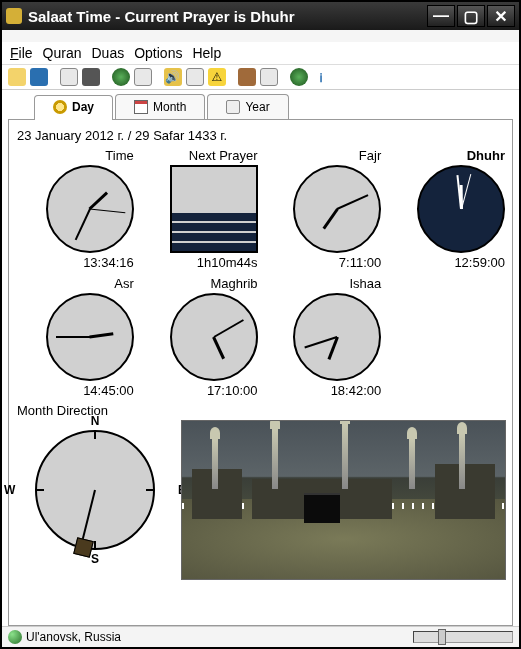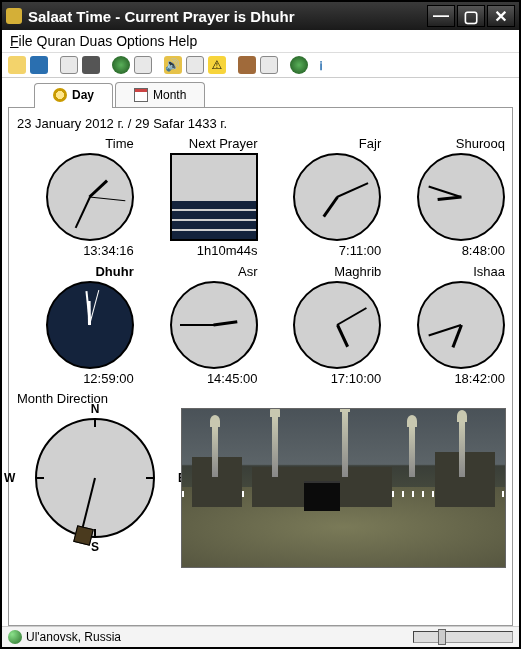--- a/index.html
+++ b/index.html
@@ -45,23 +45,24 @@
   align-items: center;
   justify-content: center;
   font-weight: bold;
   font-size: 16px;
   cursor: pointer;
 }
 .menubar {
   background: #fff;
   padding: 3px 8px;
   display: flex;
-  gap: 4px;
+  gap: 10px;
   font-size: 14px;
   border-bottom: 1px solid #ddd;
+  margin-top: 12px;
 }
 .menu-item { cursor: pointer; }
 .menu-item u { text-decoration: underline; }
 .toolbar {
   background: #fff;
   padding: 3px 6px;
   display: flex;
   gap: 4px;
   border-bottom: 1px solid #ccc;
 }
@@ -264,20 +265,24 @@
   <div class="content">
     <div class="tabs">
       <div class="tab active">
         <span class="tab-icon icon-day"></span>
         <span>Day</span>
       </div>
       <div class="tab">
         <span class="tab-icon icon-cal"></span>
         <span>Month</span>
       </div>
+      <div class="tab">
+        <span class="tab-icon icon-year"></span>
+        <span>Year</span>
+      </div>
     </div>
 
     <div class="tab-body">
       <div class="date-line">23 January 2012 г. / 29 Safar 1433 г.</div>
 
       <div class="clock-grid">
         <div class="cell">
           <div class="cell-label">Time</div>
           <div class="clock">
             <div class="hand h" style="transform:rotate(47deg)"></div>
@@ -300,28 +305,20 @@
 
         <div class="cell">
           <div class="cell-label">Fajr</div>
           <div class="clock">
             <div class="hand h" style="transform:rotate(215deg)"></div>
             <div class="hand m" style="transform:rotate(66deg)"></div>
           </div>
           <div class="cell-value">7:11:00</div>
         </div>
 
-        <div class="cell">
-          <div class="cell-label">Shurooq</div>
-          <div class="clock">
-            <div class="hand h" style="transform:rotate(264deg)"></div>
-            <div class="hand m" style="transform:rotate(288deg)"></div>
-          </div>
-          <div class="cell-value">8:48:00</div>
-        </div>
 
         <div class="cell">
           <div class="cell-label bold">Dhuhr</div>
           <div class="clock dark">
             <div class="hand h" style="transform:rotate(-1deg)"></div>
             <div class="hand m" style="transform:rotate(354deg)"></div>
             <div class="hand s" style="transform:rotate(15deg)"></div>
           </div>
           <div class="cell-value">12:59:00</div>
         </div>

